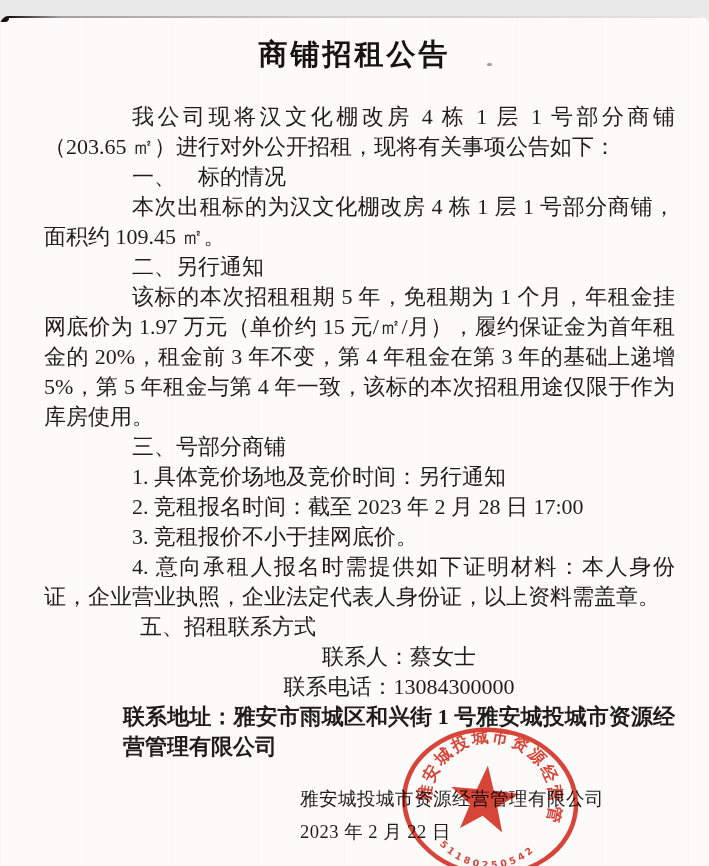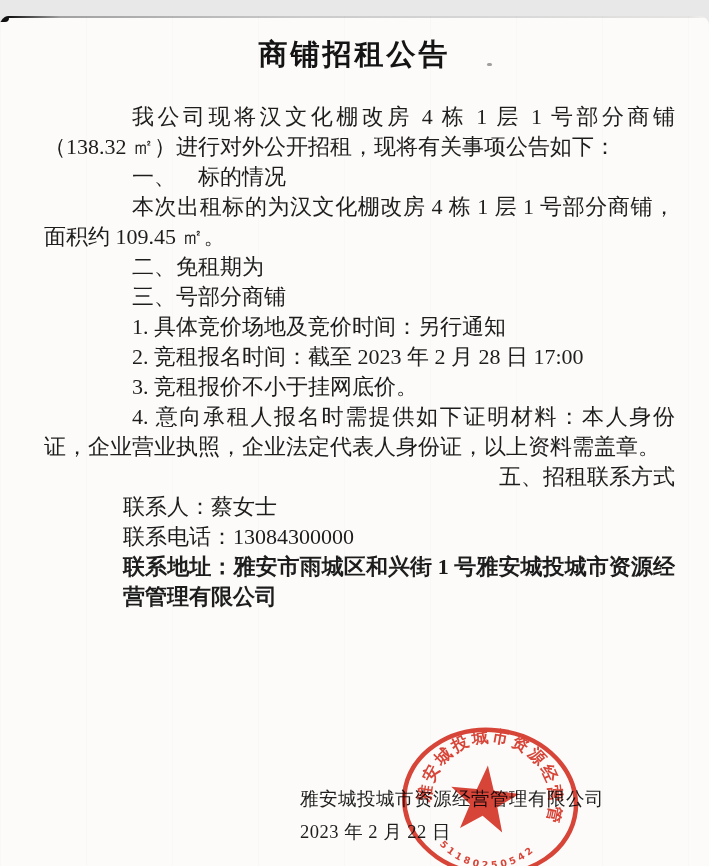--- a/index.html
+++ b/index.html
@@ -29,22 +29,22 @@
     position:absolute;top:19px;left:0;width:100%;
     text-align:center;
     font-size:29px;font-weight:700;letter-spacing:3px;color:#141414;
   }
   .doc-body{
     position:absolute;top:86px;left:44px;width:631px;
     font-size:22px;line-height:30px;
     text-align:justify;text-justify:inter-ideograph;
   }
   .para{margin:0;text-indent:88px;}
-  .h5line{margin:0;margin-left:79px;text-indent:17px;text-align:right;}
-  .contact{margin:0;margin-left:79px;text-align:left;}
+  .h5line{margin:0;margin-left:79px;text-indent:17px;text-align:left;}
+  .contact{margin:0;margin-left:79px;text-align:center;}
   .contact-wrap{margin:0;margin-left:79px;text-align:justify;font-weight:bold;}
   .signature{
     position:absolute;left:300px;top:768px;width:298px;
     font-size:18.5px;line-height:30px;color:#1d1d1d;
   }
   .signature .sig-company{margin:0;letter-spacing:.5px;white-space:nowrap;}
   .signature .sig-date{margin:3px 0 0 0;text-align:left;letter-spacing:.5px;}
   .stamp{
     position:absolute;left:398px;top:708px;width:184px;height:158px;
     mix-blend-mode:multiply;opacity:.93;
@@ -56,24 +56,25 @@
 <body>
 
 <div class="page">
   <div class="top-edge"></div>
   <div class="corner-blot"></div>
   <div class="speck"></div>
 
   <div class="title">商铺招租公告</div>
 
   <div class="doc-body">
-    <p class="para">我公司现将汉文化棚改房 4 栋 1 层 1 号部分商铺（138.32 ㎡）进行对外公开招租，现将有关事项公告如下：</p>
+    <p class="para">我公司现将汉文化棚改房 4 栋 1 层 1 号部分商铺（203.65 ㎡）进行对外公开招租，现将有关事项公告如下：</p>
     <p class="para">一、　标的情况</p>
     <p class="para">本次出租标的为汉文化棚改房 4 栋 1 层 1 号部分商铺，面积约 109.45 ㎡。</p>
-    <p class="para">二、免租期为</p>
+    <p class="para">二、另行通知</p>
+    <p class="para">该标的本次招租租期 5 年，免租期为 1 个月，年租金挂网底价为 1.97 万元（单价约 15 元/㎡/月），履约保证金为首年租金的 20%，租金前 3 年不变，第 4 年租金在第 3 年的基础上递增 5%，第 5 年租金与第 4 年一致，该标的本次招租用途仅限于作为库房使用。</p>
     <p class="para">三、号部分商铺</p>
     <p class="para">1. 具体竞价场地及竞价时间：另行通知</p>
     <p class="para">2. 竞租报名时间：截至 2023 年 2 月 28 日 17:00</p>
     <p class="para">3. 竞租报价不小于挂网底价。</p>
     <p class="para">4. 意向承租人报名时需提供如下证明材料：本人身份证，企业营业执照，企业法定代表人身份证，以上资料需盖章。</p>
     <p class="h5line">五、招租联系方式</p>
     <p class="contact">联系人：蔡女士</p>
     <p class="contact">联系电话：13084300000</p>
     <p class="contact-wrap">联系地址：雅安市雨城区和兴街 1 号雅安城投城市资源经营管理有限公司</p>
   </div>

